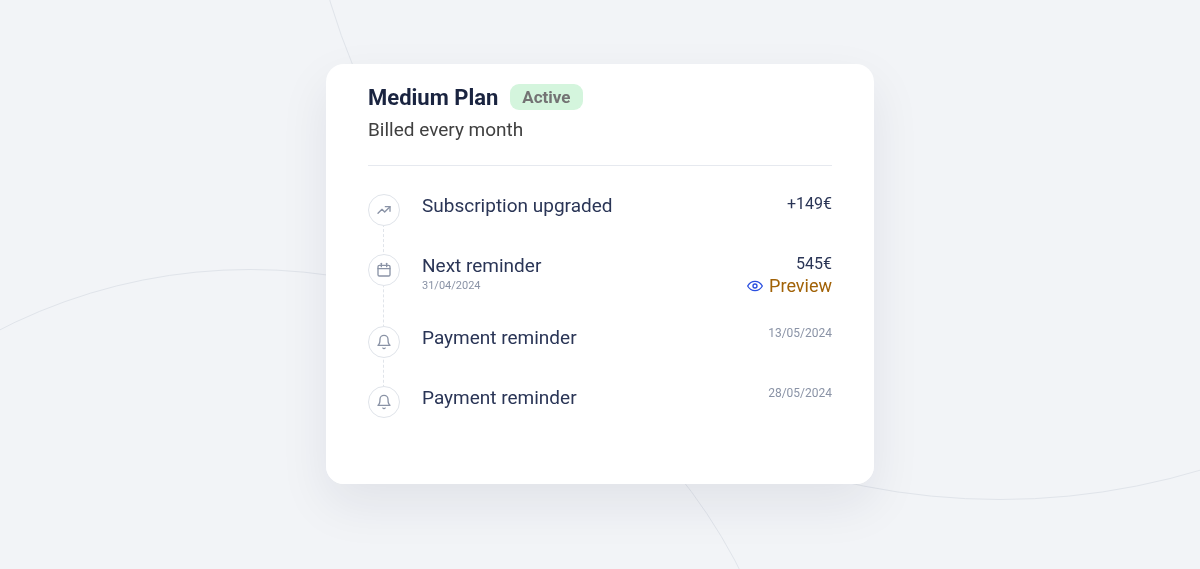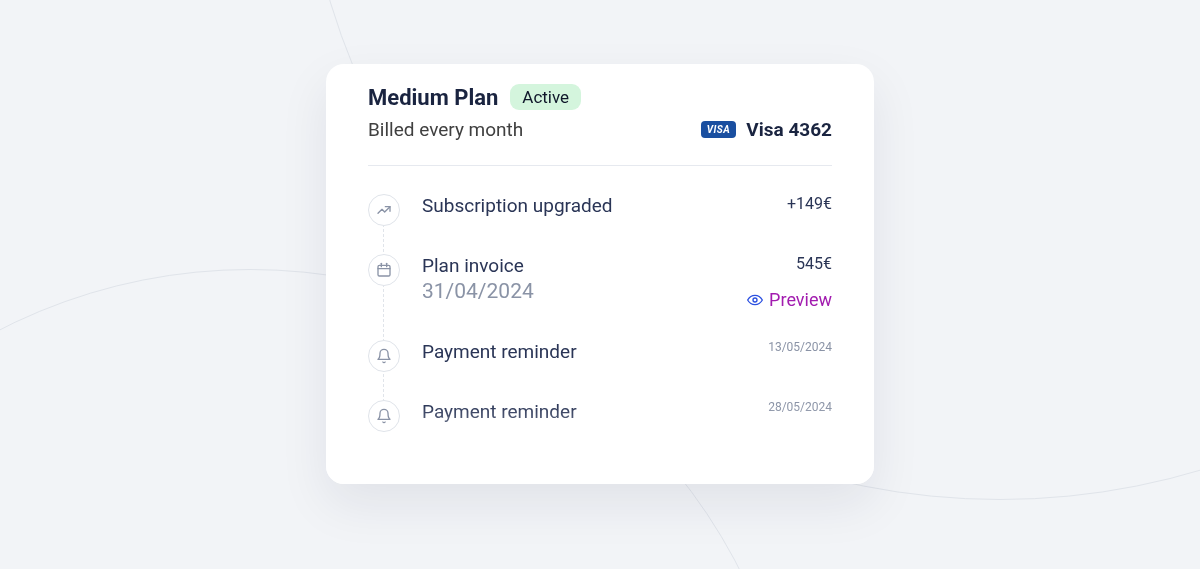--- a/index.html
+++ b/index.html
@@ -45,23 +45,23 @@
     align-items: center;
     gap: 12px;
   }
   .plan-name {
     font-size: 22px;
     font-weight: 700;
     color: #1a2440;
   }
   .status-badge {
     background: #d4f5dd;
-    color: #0f172a;
+    color: #737373;
     font-size: 17px;
-    font-weight: 400;
+    font-weight: 700;
     padding: 3px 12px;
     border-radius: 9px;
     text-align: center;
   }
   .billing-row {
     display: flex;
     justify-content: space-between;
     align-items: center;
     margin-top: 8px;
   }
@@ -131,42 +131,42 @@
     display: flex;
     justify-content: space-between;
     align-items: flex-start;
   }
   .item-left { }
   .item-title {
     font-size: 19px;
     color: #2a3556;
   }
   .item-subtitle {
-    font-size: 21px;
+    font-size: 11px;
     color: #8a93a6;
     margin-top: 2px;
   }
   .item-right {
     text-align: right;
   }
   .item-amount {
     font-size: 16px;
     color: #2a3556;
   }
   .item-date-right {
     font-size: 12px;
     color: #8a93a6;
   }
   .preview-link {
     display: inline-flex;
     align-items: center;
     gap: 6px;
-    color: #a21caf;
+    color: #a16207;
     font-size: 18px;
-    margin-top: 16px;
+    margin-top: 2px;
     cursor: pointer;
   }
   .fade-bottom {
     position: absolute;
     left: 0; right: 0; bottom: 0;
     height: 80px;
     background: linear-gradient(to bottom, rgba(255,255,255,0), #ffffff);
     pointer-events: none;
   }
 </style>
@@ -178,24 +178,20 @@
 
 <div class="card">
 
   <div class="header-row">
     <span class="plan-name">Medium Plan</span>
     <span class="status-badge">Active</span>
   </div>
 
   <div class="billing-row">
     <span class="billing-cycle">Billed every month</span>
-    <div class="payment-method">
-      <span class="visa-badge">VISA</span>
-      <span class="card-label">Visa 4362</span>
-    </div>
   </div>
 
   <hr class="divider">
 
   <div class="timeline">
     <div class="timeline-line"></div>
 
     <div class="timeline-item">
       <div class="timeline-icon">
         <svg width="16" height="16" viewBox="0 0 24 24" fill="none" stroke="#8a93a6" stroke-width="2" stroke-linecap="round" stroke-linejoin="round">
@@ -217,21 +213,21 @@
       <div class="timeline-icon">
         <svg width="16" height="16" viewBox="0 0 24 24" fill="none" stroke="#8a93a6" stroke-width="2" stroke-linecap="round" stroke-linejoin="round">
             <rect x="3" y="5" width="18" height="16" rx="2"></rect>
             <line x1="8" y1="2" x2="8" y2="7"></line>
             <line x1="16" y1="2" x2="16" y2="7"></line>
             <line x1="3" y1="10" x2="21" y2="10"></line>
           </svg>
       </div>
       <div class="timeline-body">
         <div class="item-left">
-          <div class="item-title">Plan invoice</div>
+          <div class="item-title">Next reminder</div>
           <div class="item-subtitle">31/04/2024</div>
         </div>
         <div class="item-right">
           <div class="item-amount">545€</div>
           <a class="preview-link">
             <svg width="16" height="16" viewBox="0 0 24 24" fill="none" stroke="#2a4fe0" stroke-width="2" stroke-linecap="round" stroke-linejoin="round">
                 <path d="M1 12s4-7 11-7 11 7 11 7-4 7-11 7S1 12 1 12z"></path>
                 <circle cx="12" cy="12" r="3"></circle>
               </svg>
             <span>Preview</span>

